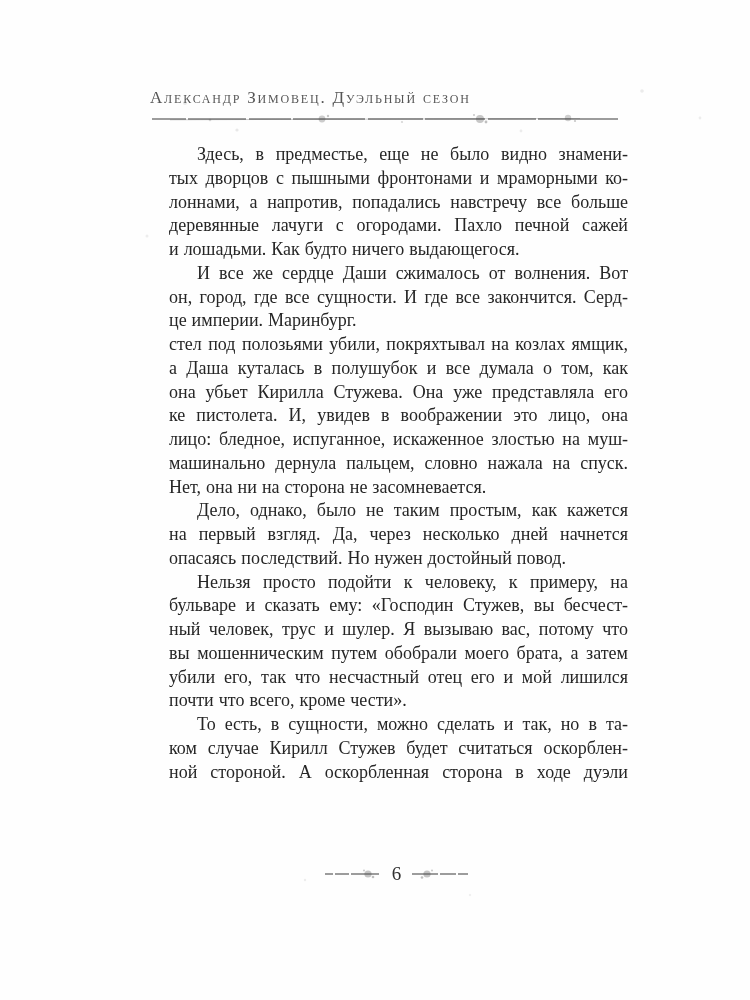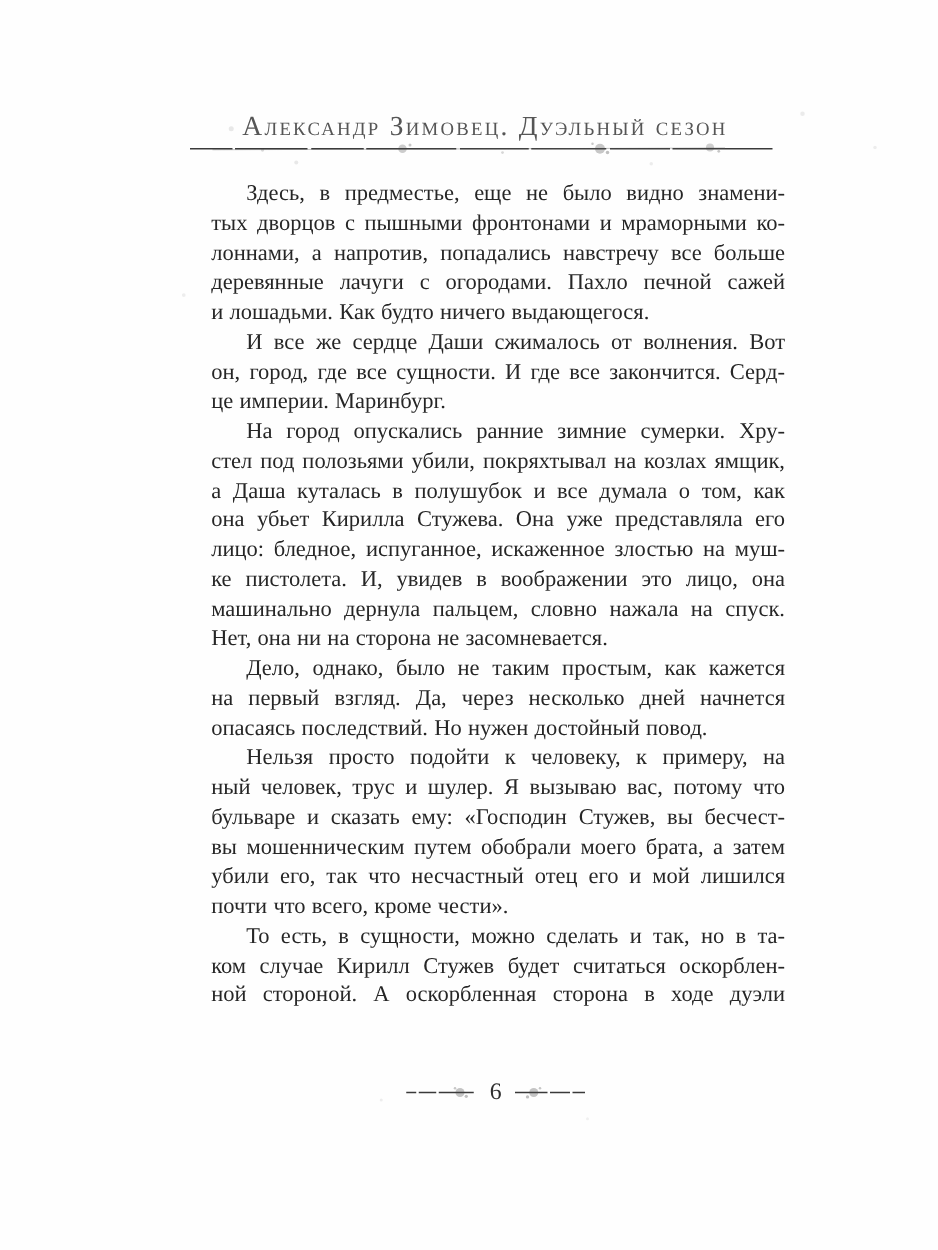--- a/index.html
+++ b/index.html
@@ -16,24 +16,24 @@
   }
   .page {
     position: absolute;
     inset: 0;
   }
   .running-head {
     position: absolute;
     left: 150px;
     top: 88px;
     width: 476px;
-    text-align: center;
+    text-align: left;
     font-variant: small-caps;
     font-variant-caps: small-caps;
-    font-size: 22px;
+    font-size: 17px;
     letter-spacing: 1.8px;
     color: var(--header, #565656);
     white-space: nowrap;
   }
   .head-rule {
     position: absolute;
     left: 150px;
     top: 111px;
   }
   .text-block {
@@ -104,38 +104,37 @@
         <div class="line">лоннами, а напротив, попадались навстречу все больше</div>
         <div class="line">деревянные лачуги с огородами. Пахло печной сажей</div>
         <div class="line end">и лошадьми. Как будто ничего выдающегося.</div>
       </div>
       <div class="para">
         <div class="line first">И все же сердце Даши сжималось от волнения. Вот</div>
         <div class="line">он, город, где все сущности. И где все закончится. Серд-</div>
         <div class="line end">це империи. Маринбург.</div>
       </div>
       <div class="para">
-        <div class="line first">На город опускались ранние зимние сумерки. Хру-</div>
         <div class="line">стел под полозьями убили, покряхтывал на козлах ямщик,</div>
         <div class="line">а Даша куталась в полушубок и все думала о том, как</div>
         <div class="line">она убьет Кирилла Стужева. Она уже представляла его</div>
+        <div class="line">ке пистолета. И, увидев в воображении это лицо, она</div>
         <div class="line">лицо: бледное, испуганное, искаженное злостью на муш-</div>
-        <div class="line">ке пистолета. И, увидев в воображении это лицо, она</div>
         <div class="line">машинально дернула пальцем, словно нажала на спуск.</div>
         <div class="line end">Нет, она ни на сторона не засомневается.</div>
       </div>
       <div class="para">
         <div class="line first">Дело, однако, было не таким простым, как кажется</div>
         <div class="line">на первый взгляд. Да, через несколько дней начнется</div>
         <div class="line end">опасаясь последствий. Но нужен достойный повод.</div>
       </div>
       <div class="para">
         <div class="line first">Нельзя просто подойти к человеку, к примеру, на</div>
+        <div class="line">бульваре и сказать ему: «Господин Стужев, вы бесчест-</div>
         <div class="line">ный человек, трус и шулер. Я вызываю вас, потому что</div>
-        <div class="line">бульваре и сказать ему: «Господин Стужев, вы бесчест-</div>
         <div class="line">вы мошенническим путем обобрали моего брата, а затем</div>
         <div class="line">убили его, так что несчастный отец его и мой лишился</div>
         <div class="line end">почти что всего, кроме чести».</div>
       </div>
       <div class="para">
         <div class="line first">То есть, в сущности, можно сделать и так, но в та-</div>
         <div class="line">ком случае Кирилл Стужев будет считаться оскорблен-</div>
         <div class="line">ной стороной. А оскорбленная сторона в ходе дуэли</div>
       </div>
     </div>

